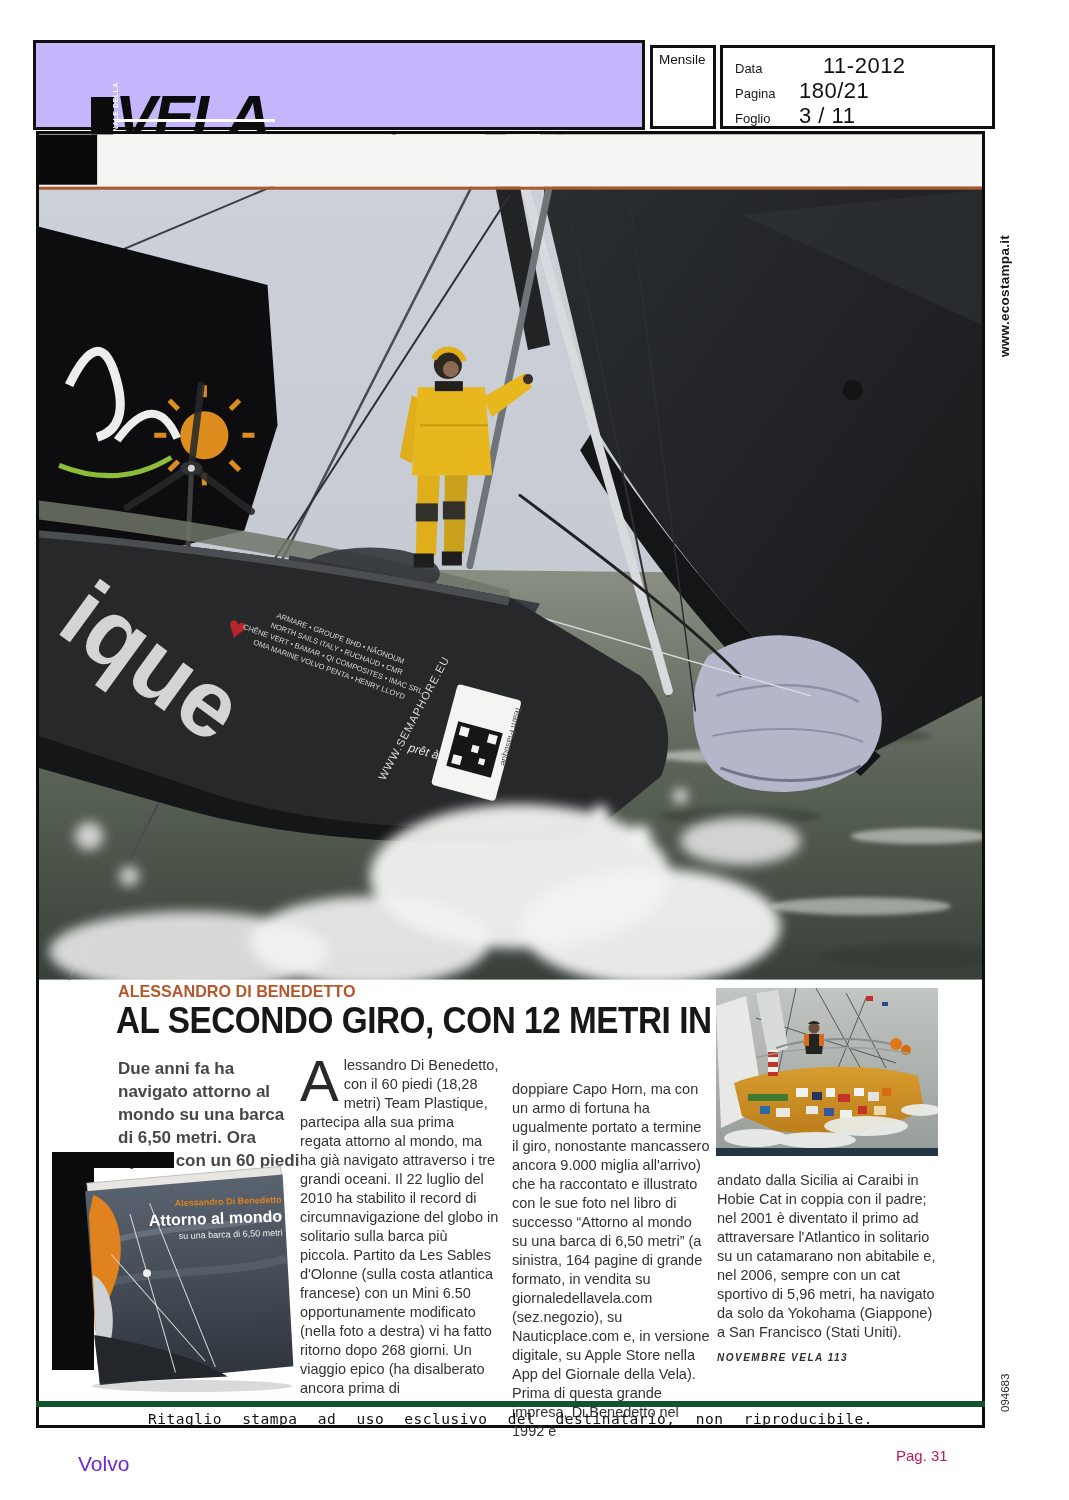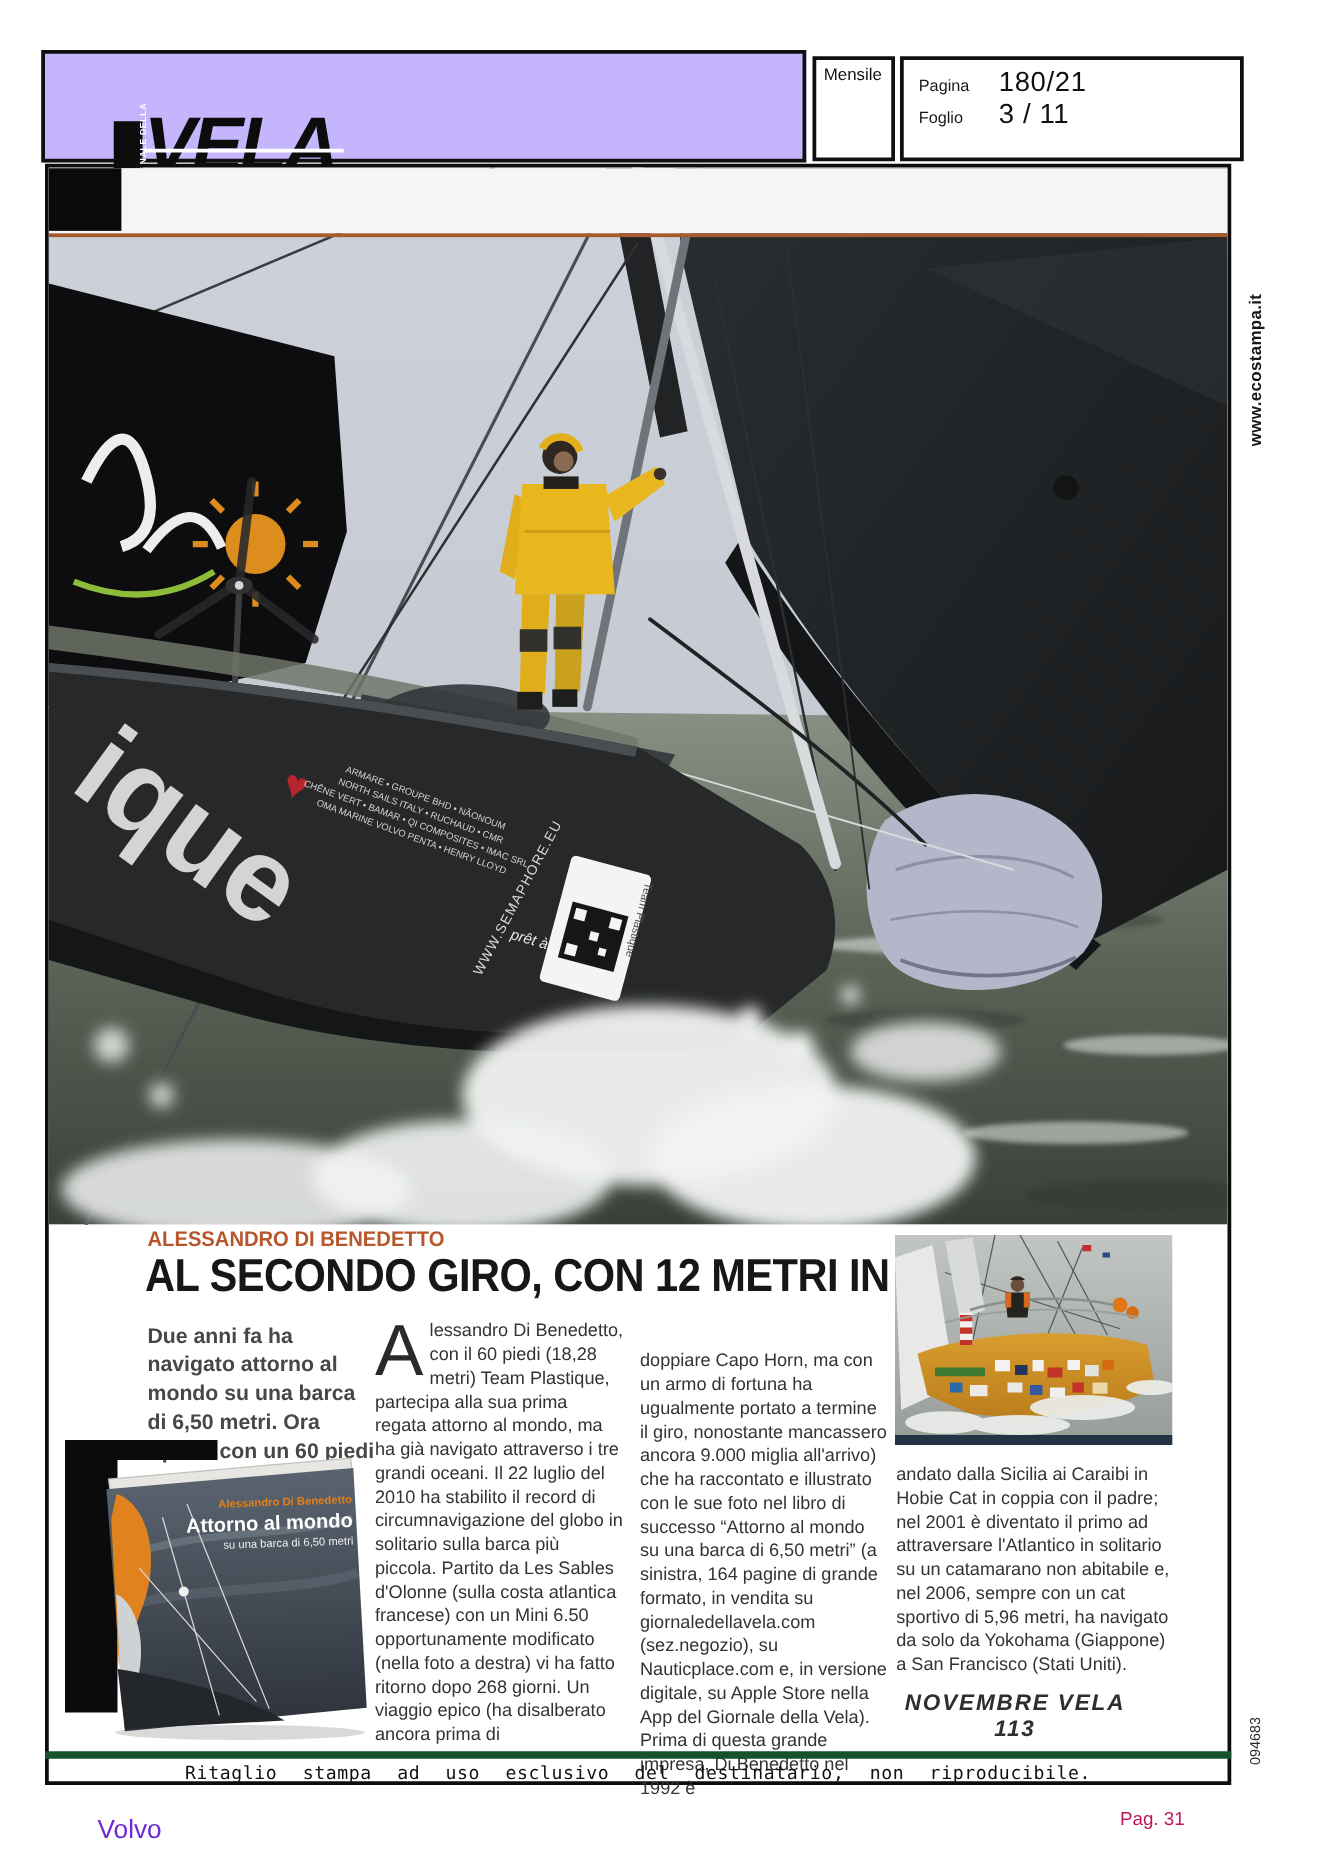--- a/index.html
+++ b/index.html
@@ -43,21 +43,21 @@
             transform:scaleX(.95); transform-origin:left top; white-space:nowrap; }
   .headline { left:116px; top:1000px; font-size:37px; font-weight:bold; color:#171717;
               letter-spacing:-.5px; transform:scaleX(.9); transform-origin:left top; white-space:nowrap; }
   .standfirst { left:118px; top:1057px; width:182px; font-size:17px; line-height:23px;
                 font-weight:bold; color:#474747; }
   .bodycol { font-size:14.5px; line-height:19px; color:#333333; text-align:left; }
   .col2 { left:300px; top:1056px; width:199px; }
   .col3 { left:512px; top:1056px; width:199px;margin-top:24px; }
   .col4 { left:717px; top:1171px; width:222px; }
   .dropcap { float:left; font-size:58px; line-height:46px; padding:2px 5px 0 0; color:#2a2a2a; }
-  .issue-footer { left:717px; top:1352px; width:190px; text-align:center; font-size:18px;
+  .issue-footer { left:717px; top:1352px; width:190px; text-align:left; font-size:10px;
                   font-style:italic; font-weight:bold; letter-spacing:1.5px; color:#2e2e2e; }
 
   
   .ritaglio { left:36px; top:1401px; width:949px; height:27px; border-top:6px solid #14532d;
               text-align:center; padding-top:4px; font-family:"DejaVu Sans Mono", monospace;
               font-size:14.5px; color:#101010; word-spacing:11px; letter-spacing:.5px; }
   .client { left:78px; top:1452px; font-size:21px; color:#6d28d9; }
   .page-ref { left:896px; top:1447px; font-family:Liberation Sans, sans-serif; font-size:15px; color:#be185d; }
 
   
@@ -76,20 +76,24 @@
         <span>IL GIORNALE DELLA</span>
       </div>
       <div class="logo-vela">VELA</div>
       <div class="logo-slit" style="top:26px"></div>
       <div class="logo-slit" style="top:40px"></div>
       <div class="logo-slit" style="top:54px"></div>
     </div>
   </div>
   <div class="abs mensile-box">Mensile</div>
   <div class="abs data-box">
+    <div class="data-row">
+      <span class="data-label">Data</span>
+      <span class="data-value dv0">11-2012</span>
+    </div>
     <div class="data-row">
       <span class="data-label">Pagina</span>
       <span class="data-value dv1">180/21</span>
     </div>
     <div class="data-row">
       <span class="data-label">Foglio</span>
       <span class="data-value dv2">3 / 11</span>
     </div>
   </div>
 

